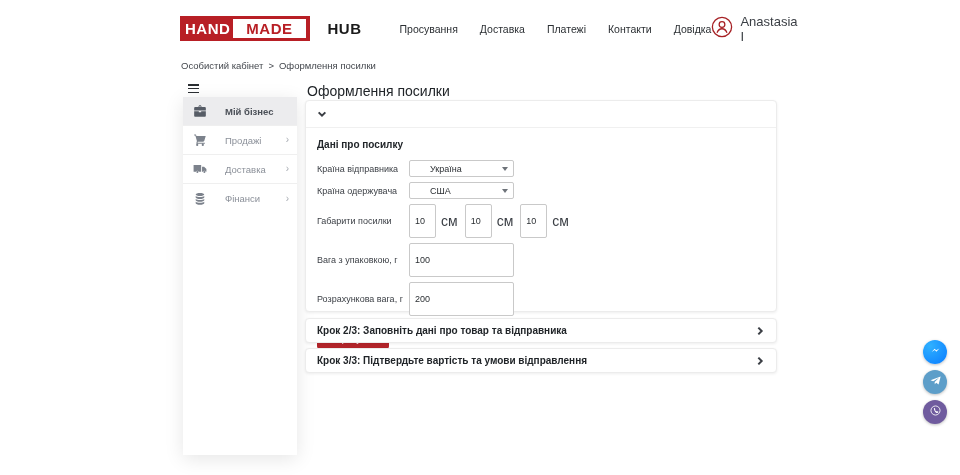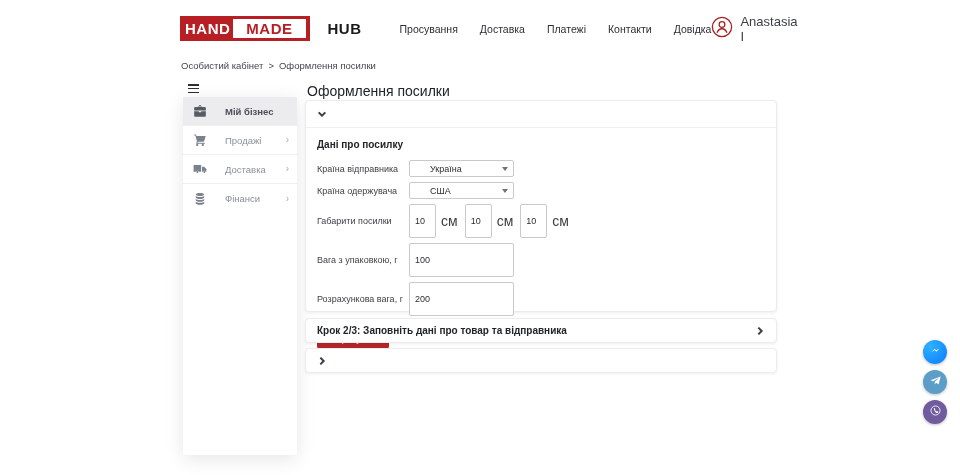--- a/index.html
+++ b/index.html
@@ -257,20 +257,21 @@
     <span class="acc-chevron">
       <svg viewBox="0 0 12 12">
           <polyline points="4,2 8,6 4,10"></polyline>
         </svg>
     </span>
   </div>
 </div>
 
 <div class="card card-step3">
   <div class="acc-header" style="height:23px">
+    <span class="acc-title">Крок 3/3: Підтвердьте вартість та умови відправлення</span>
     <span class="acc-chevron">
       <svg viewBox="0 0 12 12">
           <polyline points="4,2 8,6 4,10"></polyline>
         </svg>
     </span>
   </div>
 </div>
 
 <div class="float-stack">
   <div class="fbtn fbtn-messenger">

